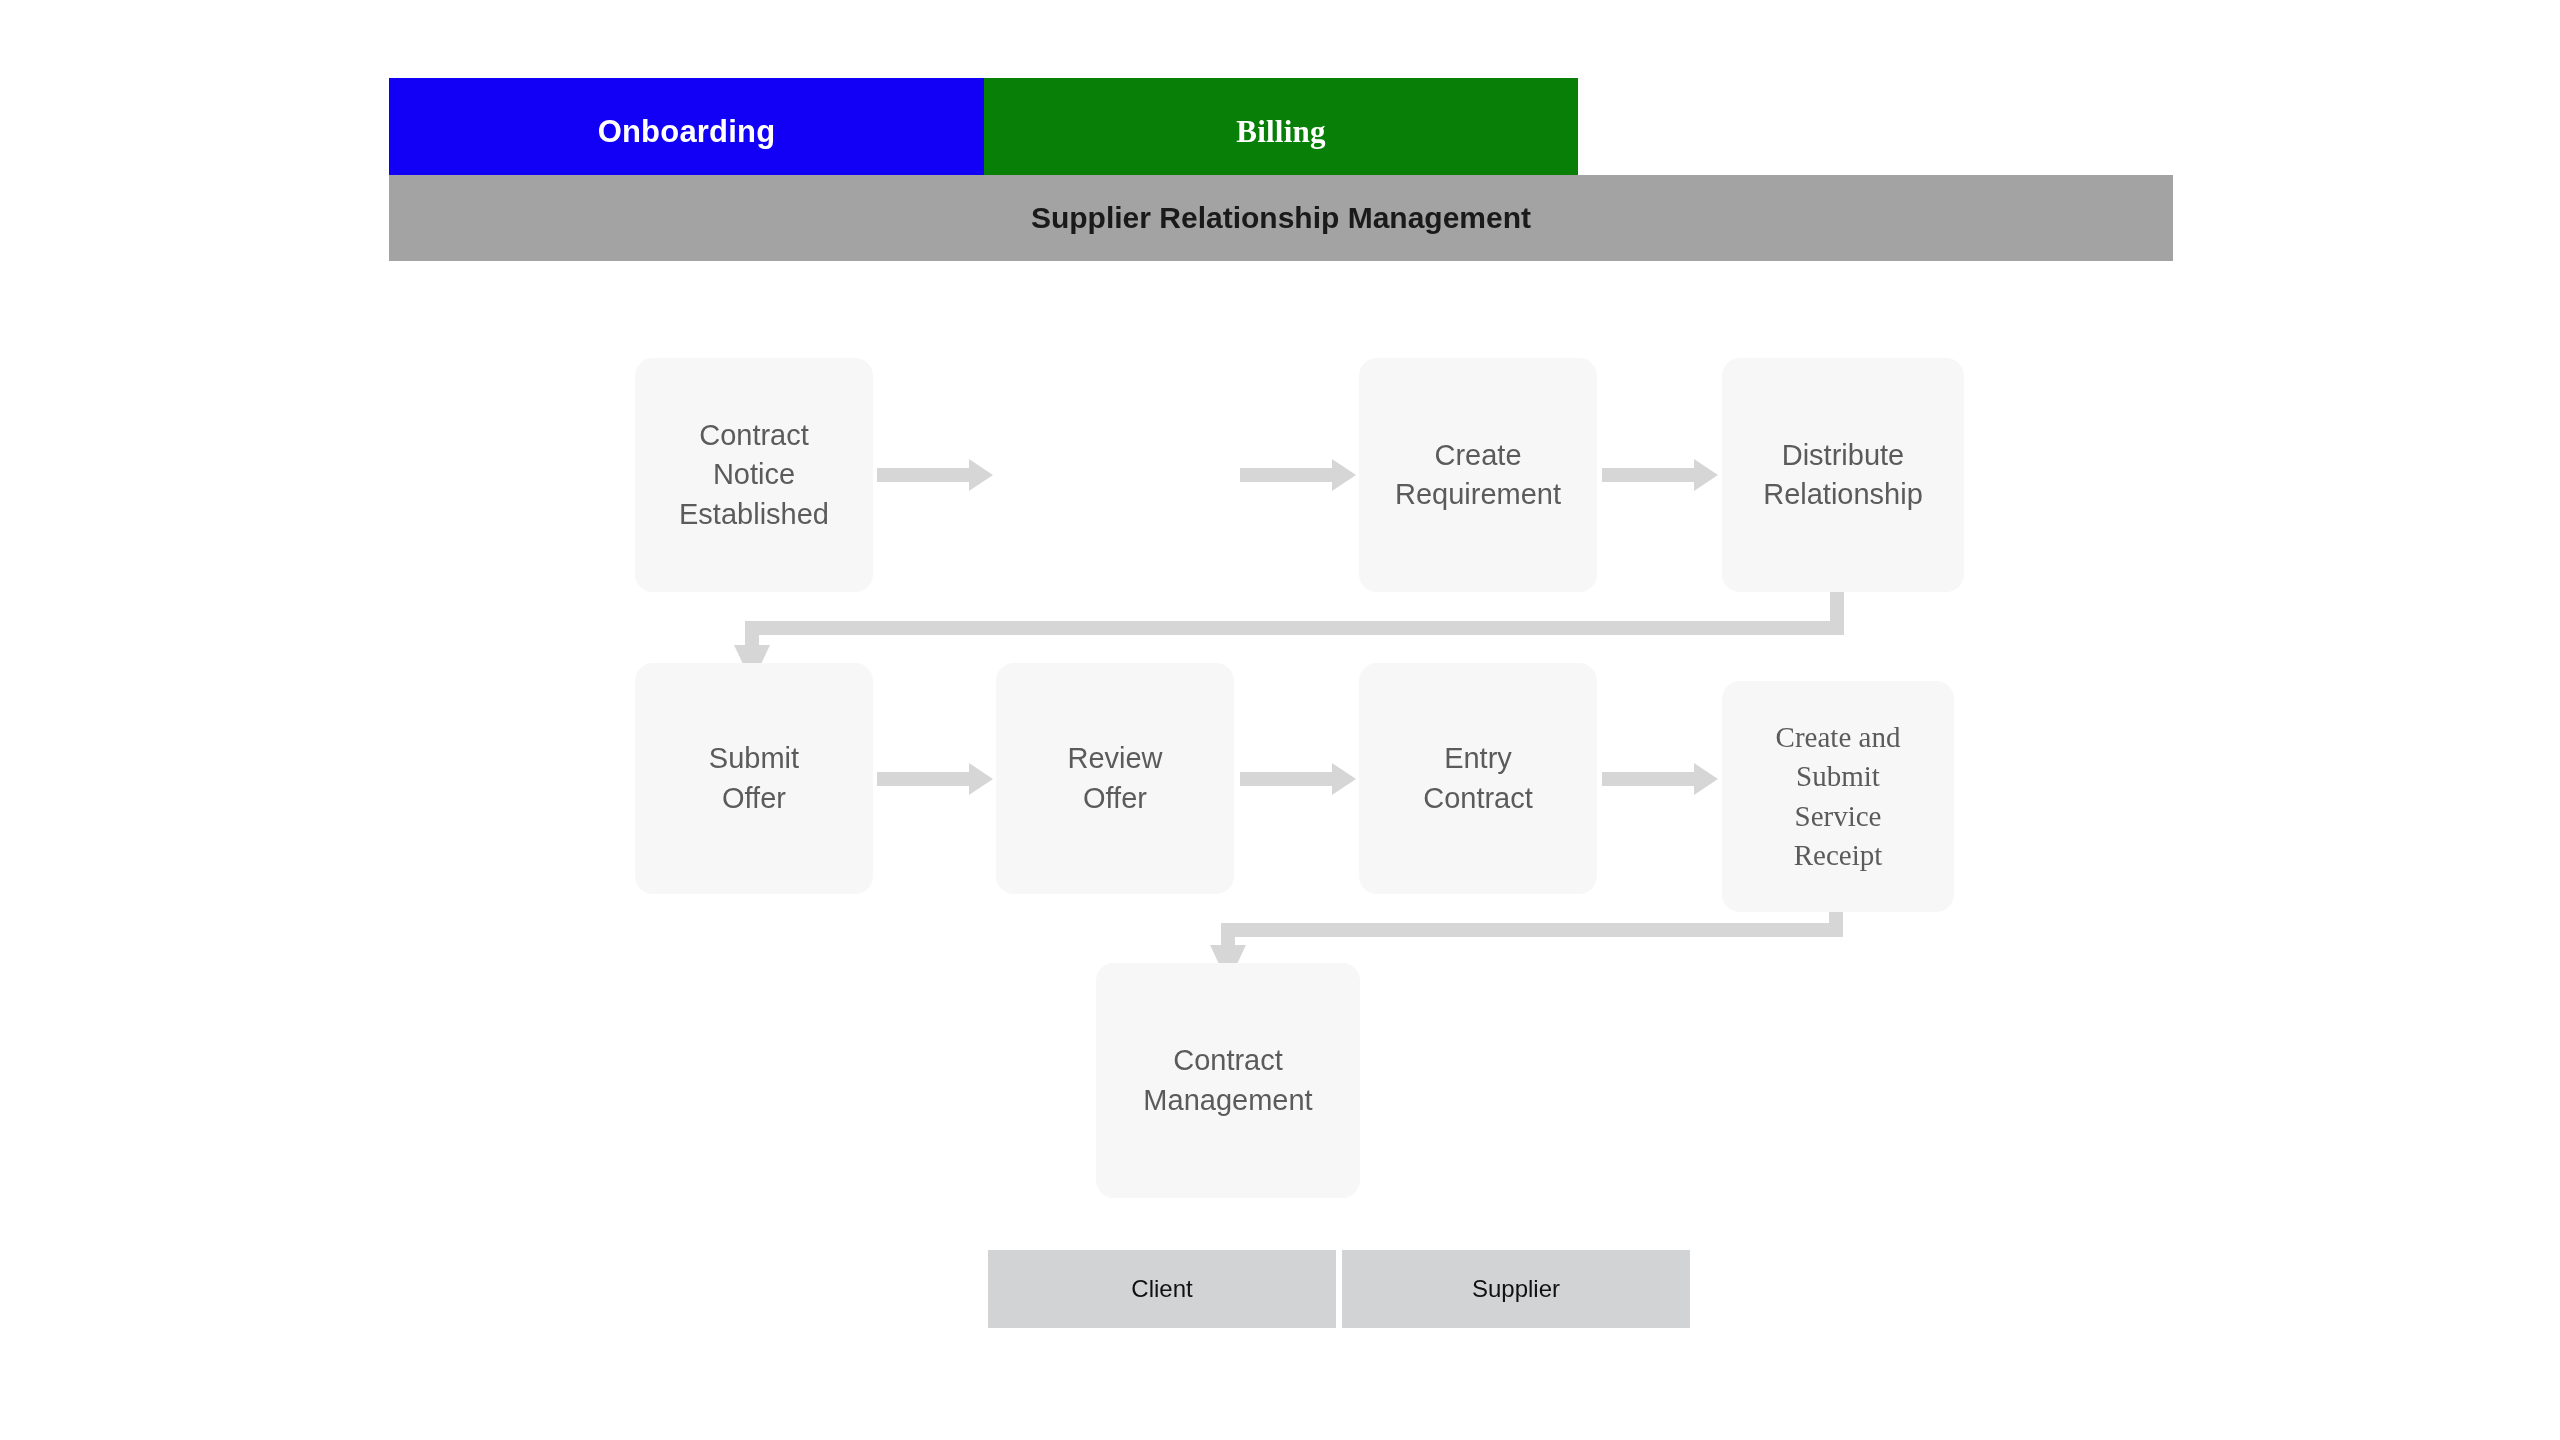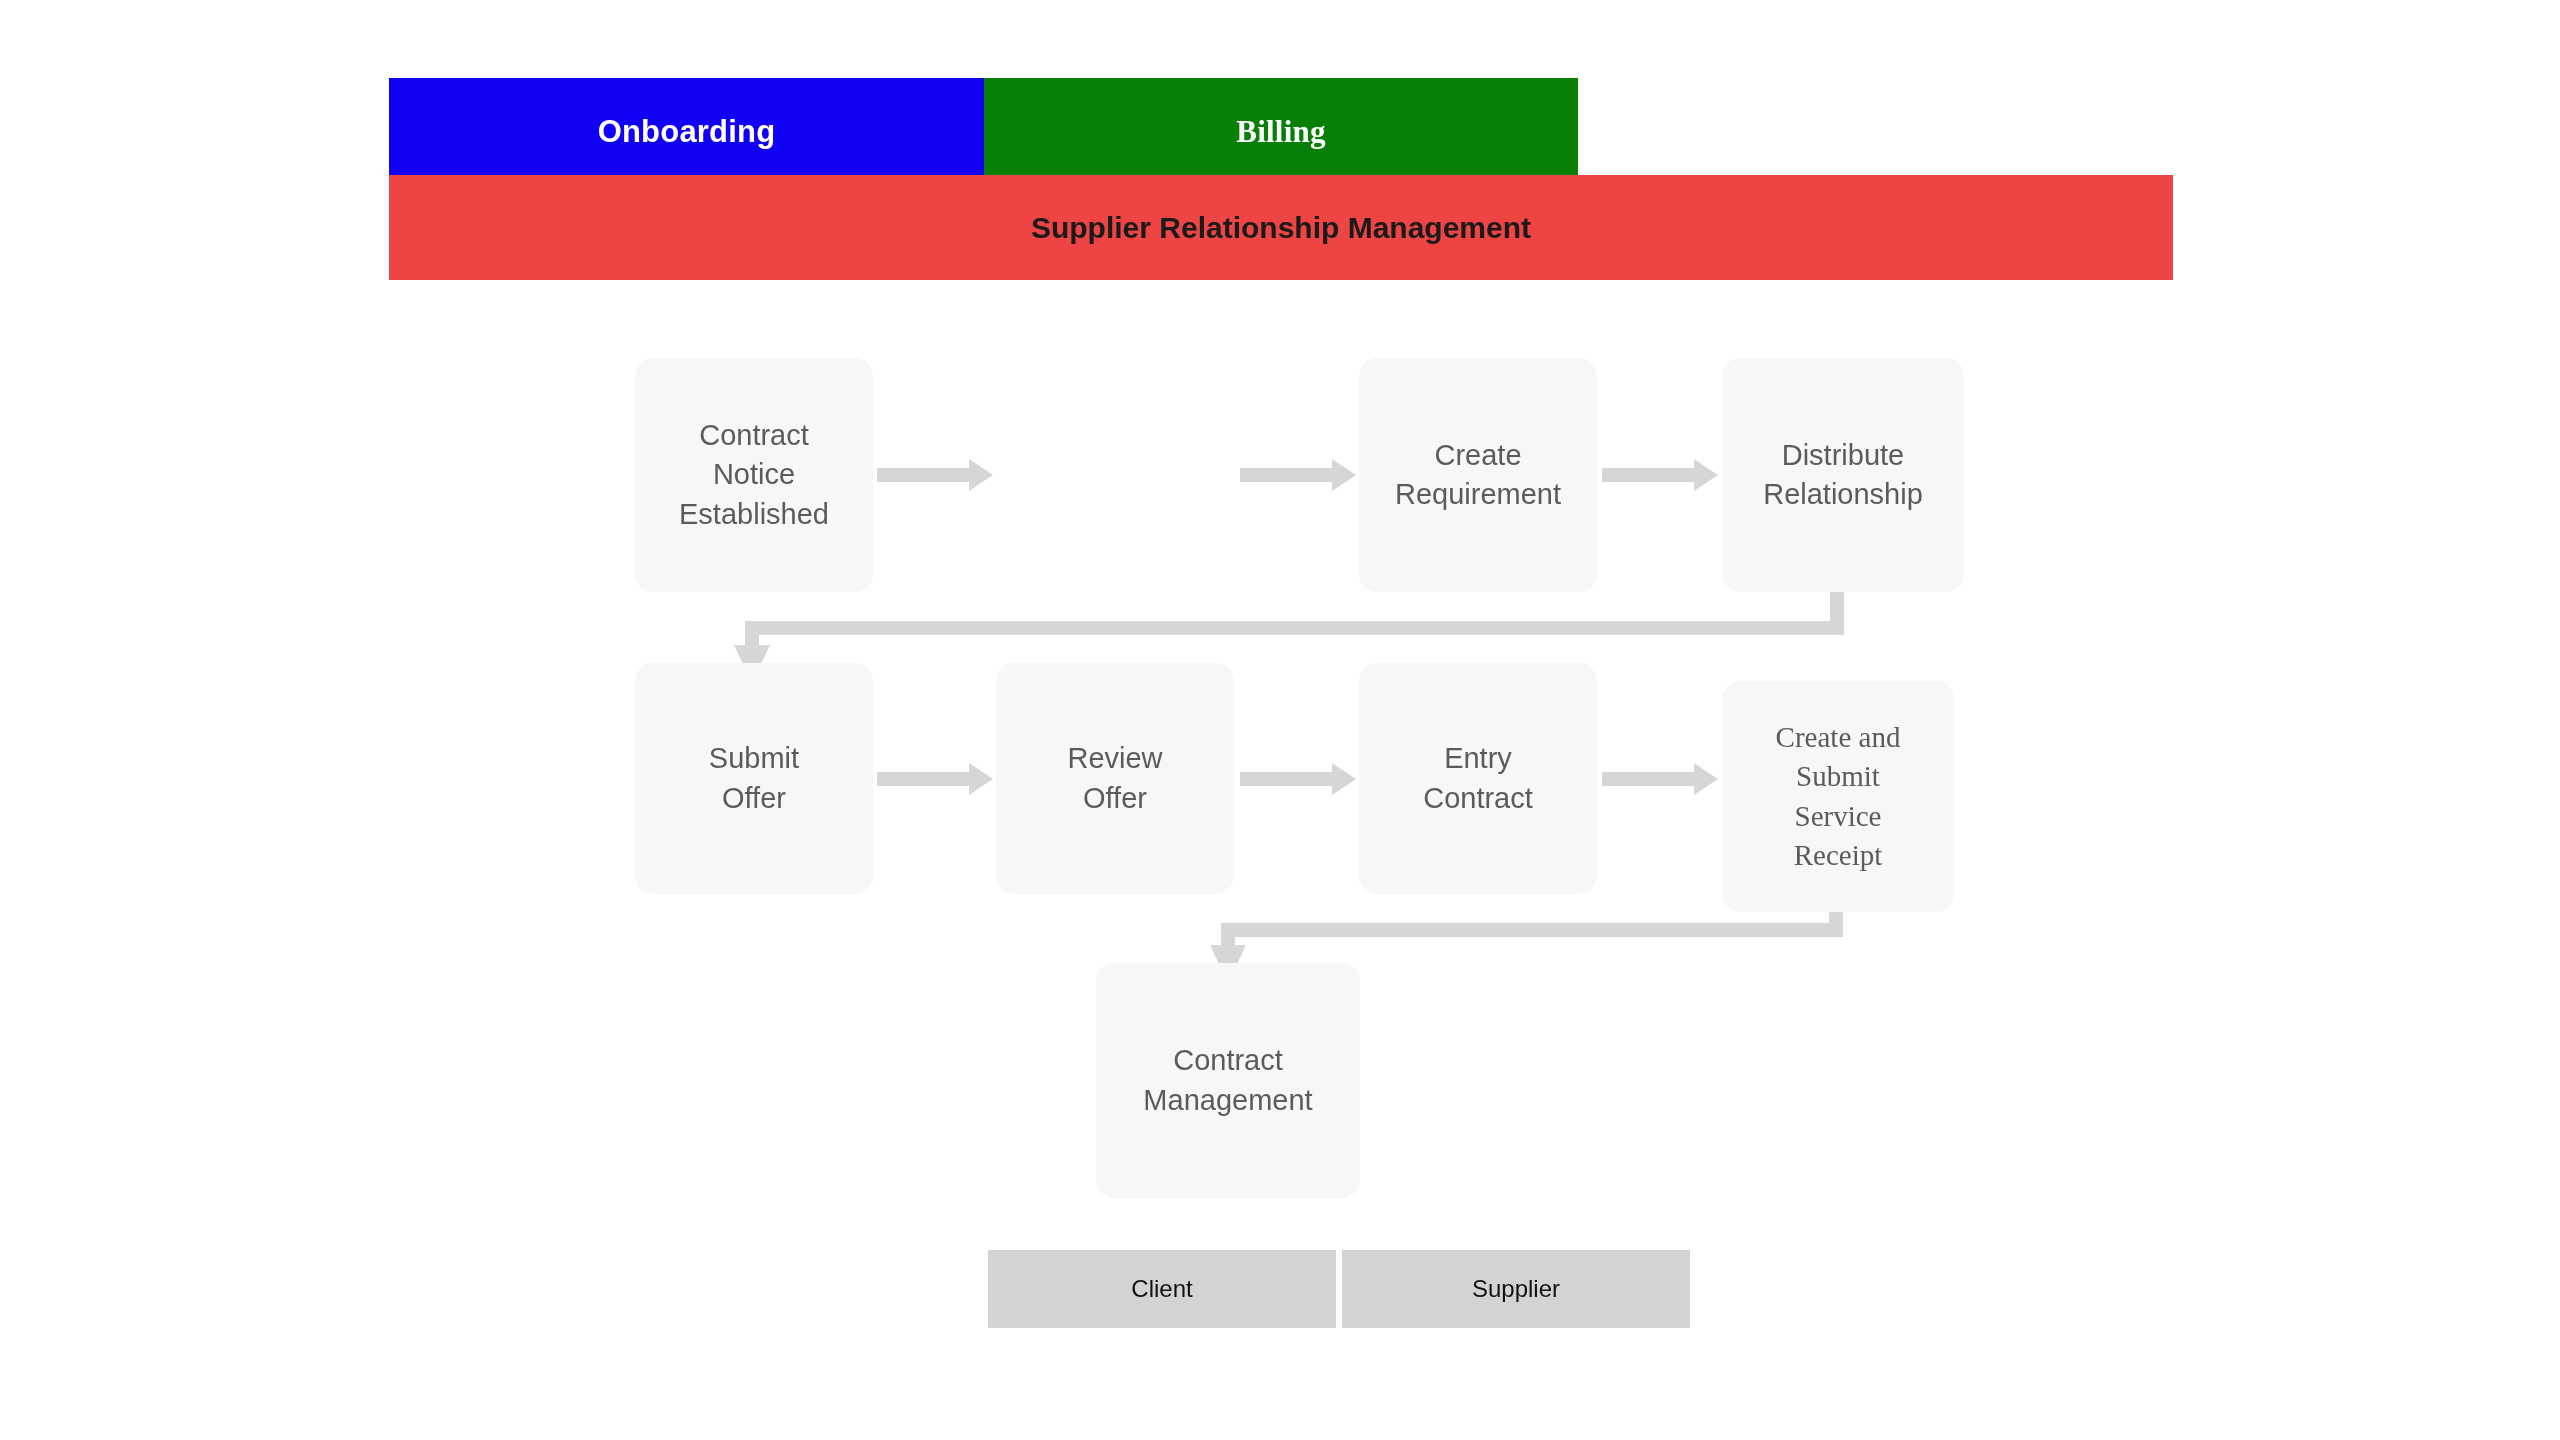--- a/index.html
+++ b/index.html
@@ -43,22 +43,22 @@
   }
   .phase-onboarding { width: 595px; background: #1100f5; }
   .phase-buying     { width: 595px; background: #77458f; }
   .phase-billing    { width: 594px; background: #088008; font-family: Liberation Serif, serif; }
 
   .title-band {
     position: absolute;
     left: 389px;
     top: 175px;
     width: 1784px;
-    height: 105px;
-    background: #ef4444;
+    height: 86px;
+    background: #a3a3a3;
     display: flex;
     align-items: center;
     justify-content: center;
   }
   .title-band-text {
     font-size: 30px;
     font-weight: bold;
     color: #1a1a1a;
     white-space: nowrap;
   }

